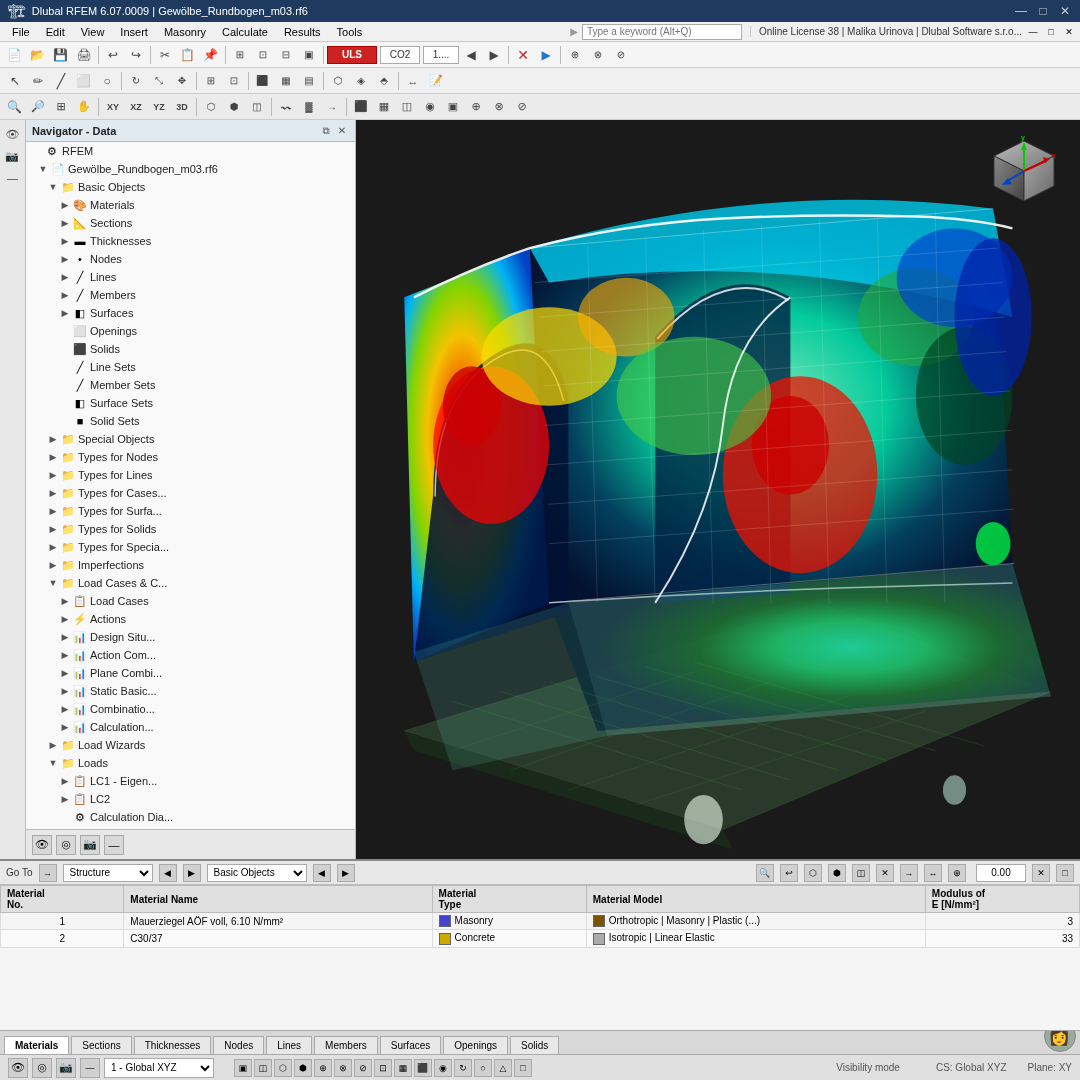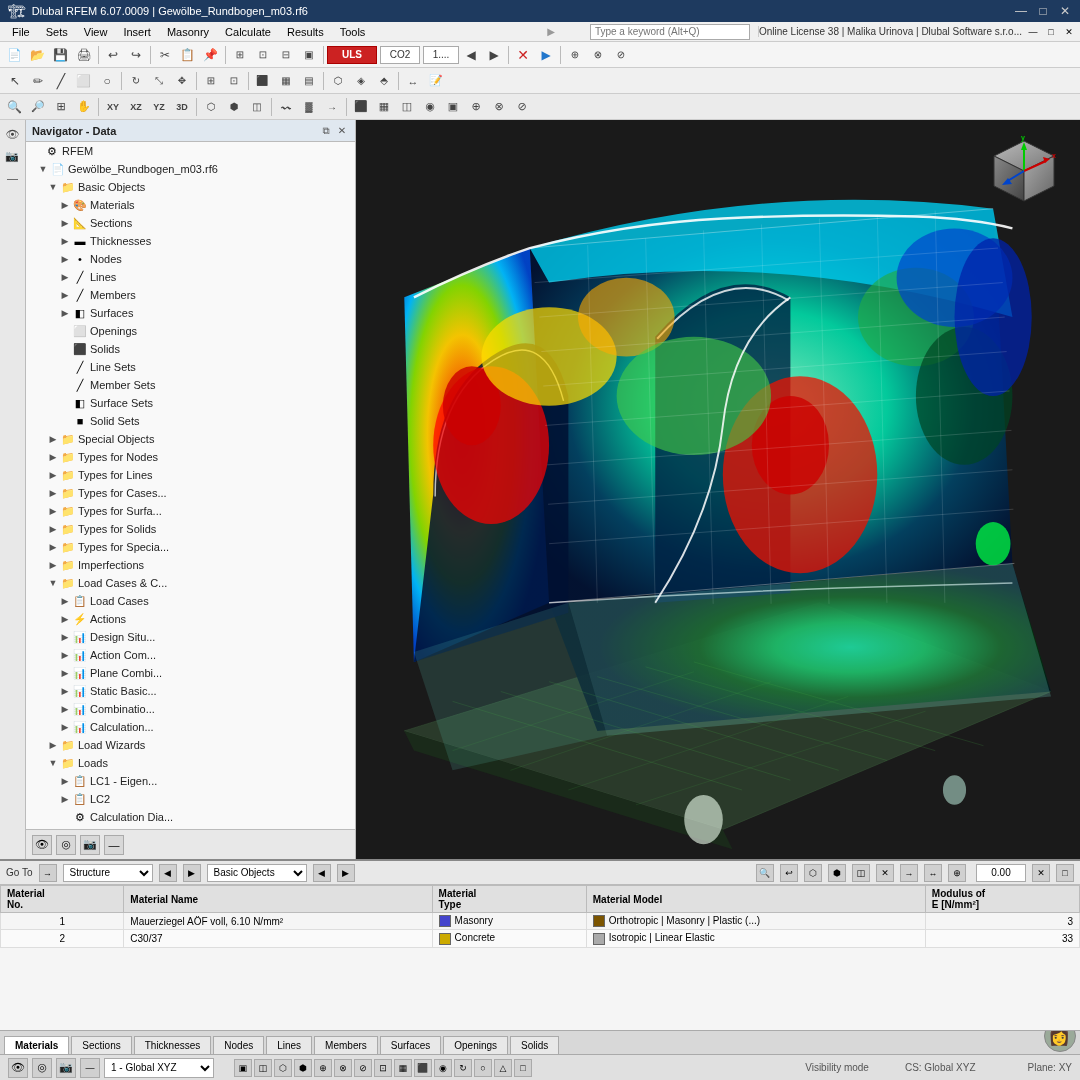--- a/index.html
+++ b/index.html
@@ -76,31 +76,31 @@
     </div>
     <div class="title-bar-right">
       <button class="title-bar-btn">—</button>
       <button class="title-bar-btn">□</button>
       <button class="title-bar-btn">✕</button>
     </div>
   </div>
 
   <div style="display:flex; align-items:center; height:20px; background:#f0f0f0; border-bottom:1px solid #ccc; padding:0 4px;">
     <div class="menu-item">File</div>
-    <div class="menu-item">Sets</div>
+    <div class="menu-item">Edit</div>
     <div class="menu-item">View</div>
     <div class="menu-item">Insert</div>
     <div class="menu-item">Masonry</div>
     <div class="menu-item">Calculate</div>
     <div class="menu-item">Results</div>
     <div class="menu-item">Tools</div>
     <div style="flex:1;"></div>
     <span style="font-size:10px;color:#999;margin-right:4px;">▶</span>
-    <input type="text" style="width: 160px; height: 16px; border: 1px solid rgb(170, 170, 170); font-size: 10px; padding: 0px 4px; margin-left: 31px;" placeholder="Type a keyword (Alt+Q)">
-    <div style="margin-left:8px;font-size:10px;color:#333;border-left:1px solid #ccc;padding-left:0;">Online License 38 | Malika Urinova | Dlubal Software s.r.o...</div>
+    <input type="text" style="width: 160px; height: 16px; border: 1px solid rgb(170, 170, 170); font-size: 10px; padding: 0px 4px;" placeholder="Type a keyword (Alt+Q)">
+    <div style="margin-left:8px;font-size:10px;color:#333;border-left:1px solid #ccc;padding-left:8px;">Online License 38 | Malika Urinova | Dlubal Software s.r.o...</div>
     <div style="display:flex;gap:4px;margin-left:4px;">
       <button style="width:14px;height:14px;font-size:9px;background:transparent;border:none;cursor:pointer;">—</button>
       <button style="width:14px;height:14px;font-size:9px;background:transparent;border:none;cursor:pointer;">□</button>
       <button style="width:14px;height:14px;font-size:9px;background:transparent;border:none;cursor:pointer;">✕</button>
     </div>
   </div>
 
   <div class="toolbar">
     <button class="toolbar-btn">📄</button>
     <button class="toolbar-btn">📂</button>
@@ -664,16 +664,16 @@
       <button style="width:18px;height:18px;font-size:9px;background:#d0d0d0;border:1px solid #aaa;cursor:pointer;">⬛</button>
       <button style="width:18px;height:18px;font-size:9px;background:#d0d0d0;border:1px solid #aaa;cursor:pointer;">◉</button>
       <button style="width:18px;height:18px;font-size:9px;background:#d0d0d0;border:1px solid #aaa;cursor:pointer;">↻</button>
       <button style="width:18px;height:18px;font-size:9px;background:#d0d0d0;border:1px solid #aaa;cursor:pointer;">○</button>
       <button style="width:18px;height:18px;font-size:9px;background:#d0d0d0;border:1px solid #aaa;cursor:pointer;">△</button>
       <button style="width:18px;height:18px;font-size:9px;background:#d0d0d0;border:1px solid #aaa;cursor:pointer;">□</button>
     </div>
     <div style="flex:1;"></div>
     <span style="font-size:10px;color:#555;">Visibility mode</span>
     <span style="font-size:10px;color:#555;margin-left:20px;">CS: Global XYZ</span>
-    <span style="font-size:10px;color:#555;margin-left:36px;text-align:right;">Plane: XY</span>
+    <span style="font-size:10px;color:#555;margin-left:5px;text-align:right;">Plane: XY</span>
   </div>
 
 </div>
 
 </body></html>

